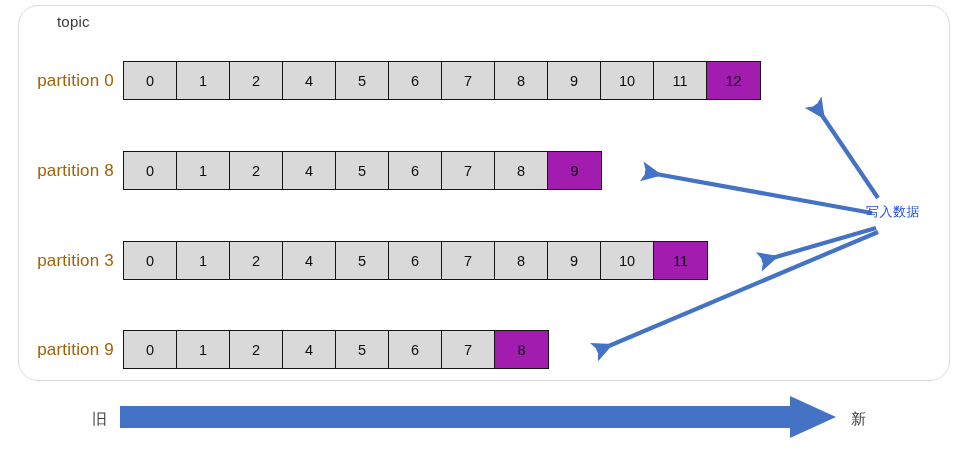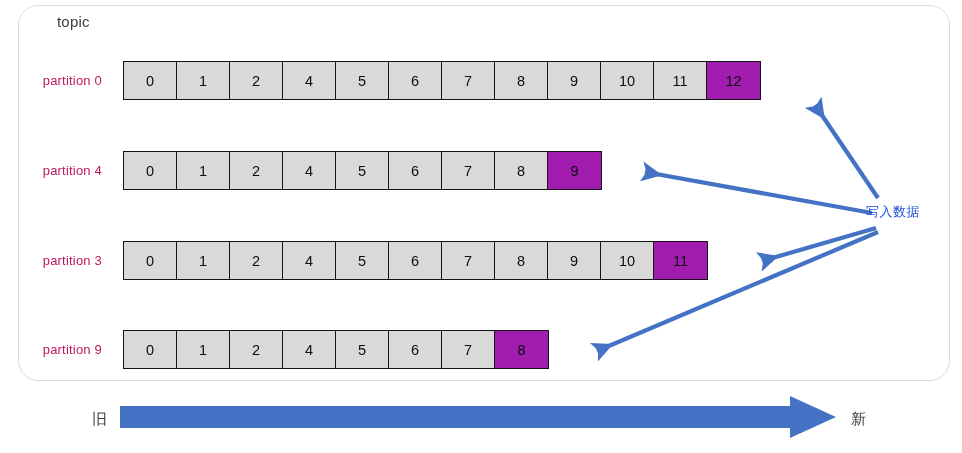--- a/index.html
+++ b/index.html
@@ -43,24 +43,24 @@
   .partition-row {
     position: absolute;
     left: 0;
     height: 39px;
     display: flex;
     align-items: center;
   }
   .partition-label {
     position: absolute;
     right: 100%;
-    margin-right: 21px;
+    margin-right: 9px;
     white-space: nowrap;
-    font-size: 13px;
-    color: #be185d;
+    font-size: 17px;
+    color: #a16207;
     letter-spacing: 0.2px;
   }
   .cells {
     display: flex;
     border: 1.6px solid #141414;
     box-sizing: border-box;
     height: 39px;
     background: #ffffff;
   }
   .cell {
@@ -140,21 +140,21 @@
       <div class="cell">7</div>
       <div class="cell">8</div>
       <div class="cell">9</div>
       <div class="cell">10</div>
       <div class="cell">11</div>
       <div class="cell empty">12</div>
     </div>
   </div>
 
   <div class="partition-row" id="row1">
-    <span class="partition-label">partition 4</span>
+    <span class="partition-label">partition 8</span>
     <div class="cells">
       <div class="cell">0</div>
       <div class="cell">1</div>
       <div class="cell">2</div>
       <div class="cell">4</div>
       <div class="cell">5</div>
       <div class="cell">6</div>
       <div class="cell">7</div>
       <div class="cell">8</div>
       <div class="cell empty">9</div>

